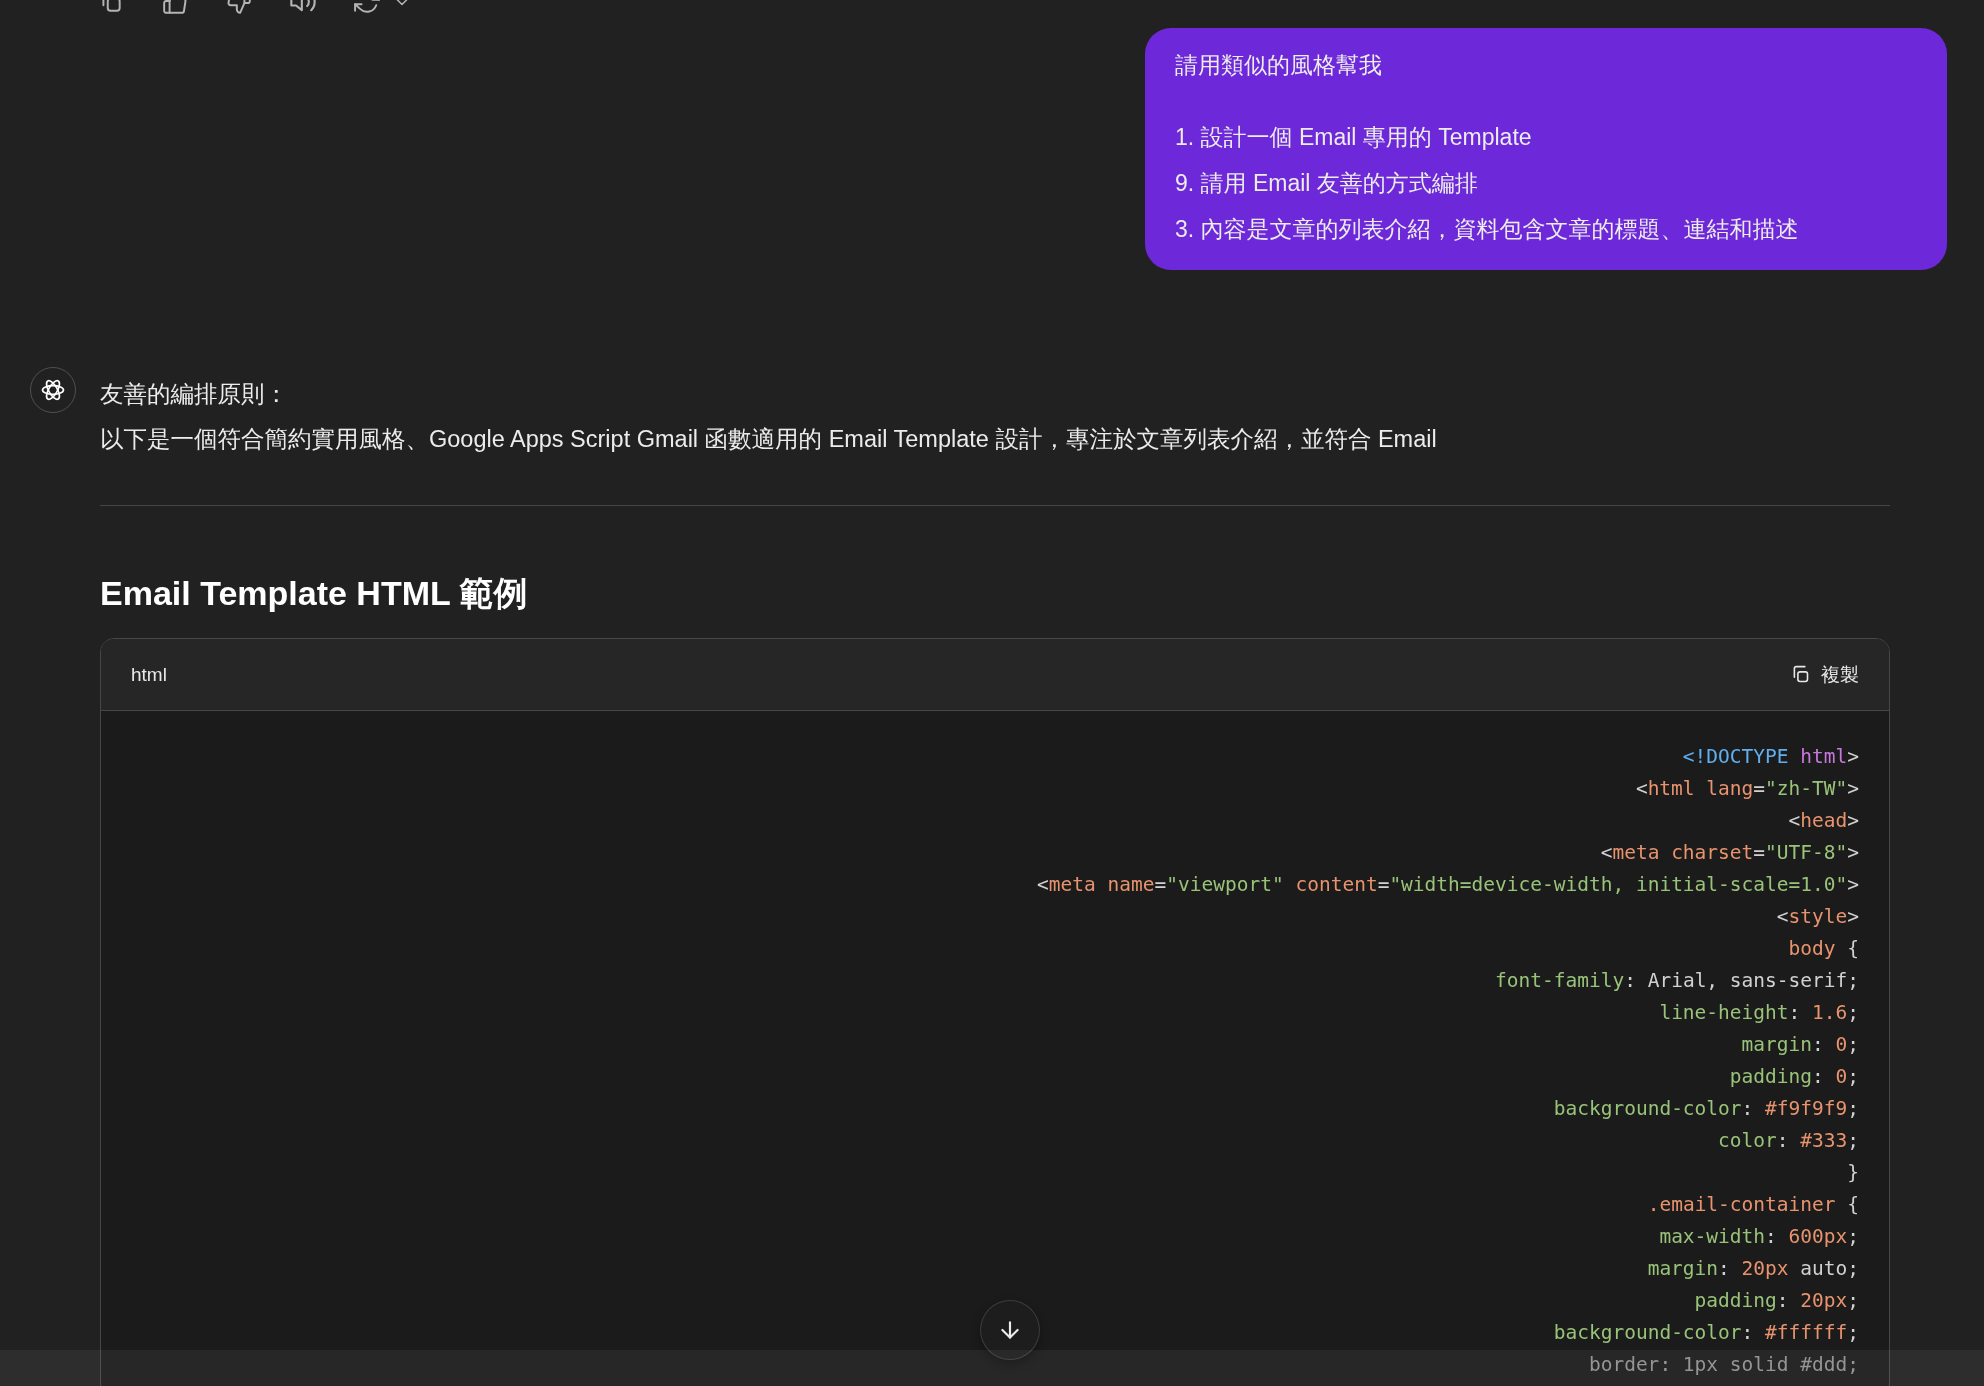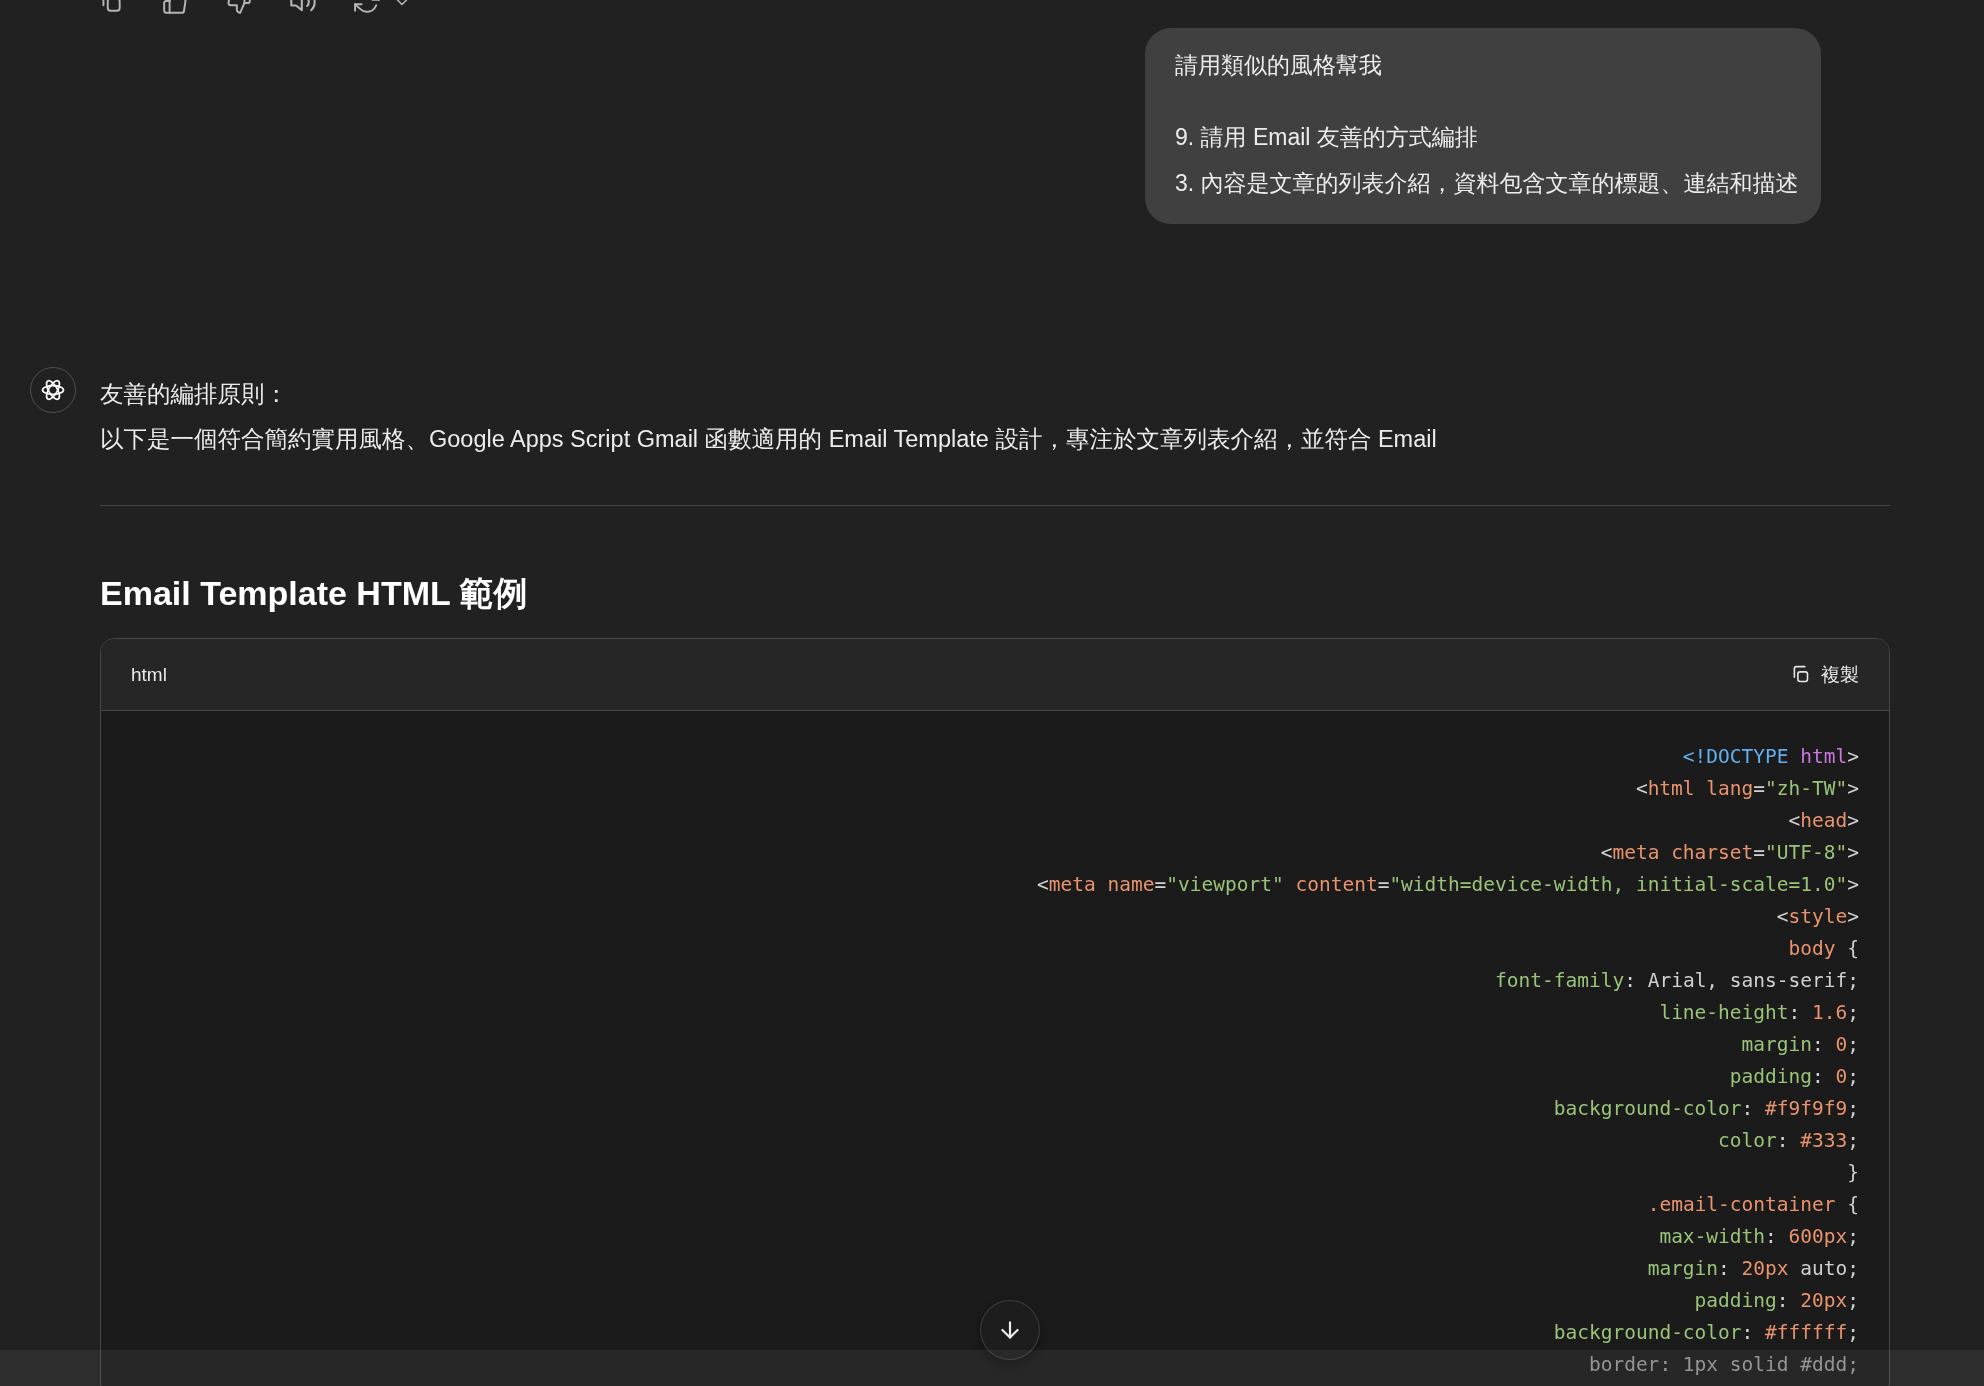--- a/index.html
+++ b/index.html
@@ -12,22 +12,22 @@
   svg{display:block;}
 
   
   .msg-toolbar{position:absolute;top:-13px;left:98px;display:flex;align-items:center;}
   .tb-btn{background:none;border:none;padding:0;margin:0 0 0 0;cursor:pointer;width:26px;height:30px;
           display:flex;align-items:center;justify-content:center;color:#b4b4b4;}
   .tb-btn + .tb-btn{margin-left:38px;}
   .tb-btn.chev{margin-left:12px;width:20px;}
 
   
-  .user-bubble{position:absolute;left:1145px;top:28px;width:676px;box-sizing:border-box;
-    background:#404040;border-radius:26px;padding:22px 30px 18px 30px;color:#ececec;}
+  .user-bubble{position:absolute;left:1145px;top:28px;width:802px;box-sizing:border-box;
+    background:#6d28d9;border-radius:26px;padding:22px 30px 18px 30px;color:#ececec;}
   .user-bubble .intro{margin:0 0 34px 0;font-size:23px;line-height:30px;}
   .user-bubble .u-item{font-size:23px;line-height:46px;white-space:nowrap;}
 
   
   .avatar{position:absolute;left:30px;top:367px;width:46px;height:46px;border-radius:50%;
     border:1px solid #505050;box-sizing:border-box;display:flex;align-items:center;justify-content:center;
     background:#212121;}
   .assistant-text{position:absolute;left:100px;top:372px;width:1790px;font-size:23.5px;line-height:45px;color:#ececec;}
 
   .divider{position:absolute;left:100px;top:505px;width:1790px;height:1px;background:#454545;border:none;margin:0;}
@@ -114,20 +114,21 @@
       <svg width="20" height="20" viewBox="0 0 24 24" fill="none" stroke="#b4b4b4" stroke-width="1.8" stroke-linecap="round" stroke-linejoin="round">
           <polyline points="6 9 12 15 18 9"></polyline>
         </svg>
     </span>
   </button>
 </div>
 
 <div class="user-bubble">
   <p class="intro">請用類似的風格幫我</p>
   <div id="user-list">
+      <div class="u-item">1. 設計一個 Email 專用的 Template</div>
       <div class="u-item">9. 請用 Email 友善的方式編排</div>
       <div class="u-item">3. 內容是文章的列表介紹，資料包含文章的標題、連結和描述</div>
     </div>
 </div>
 
 <div class="avatar">
   <span class="icon">
     <svg width="28" height="28" viewBox="0 0 28 28" fill="none" stroke="#ffffff" stroke-width="1.7">
       <g transform="translate(14,14)">
         <ellipse rx="10.5" ry="4.3" transform="rotate(0)"></ellipse>

